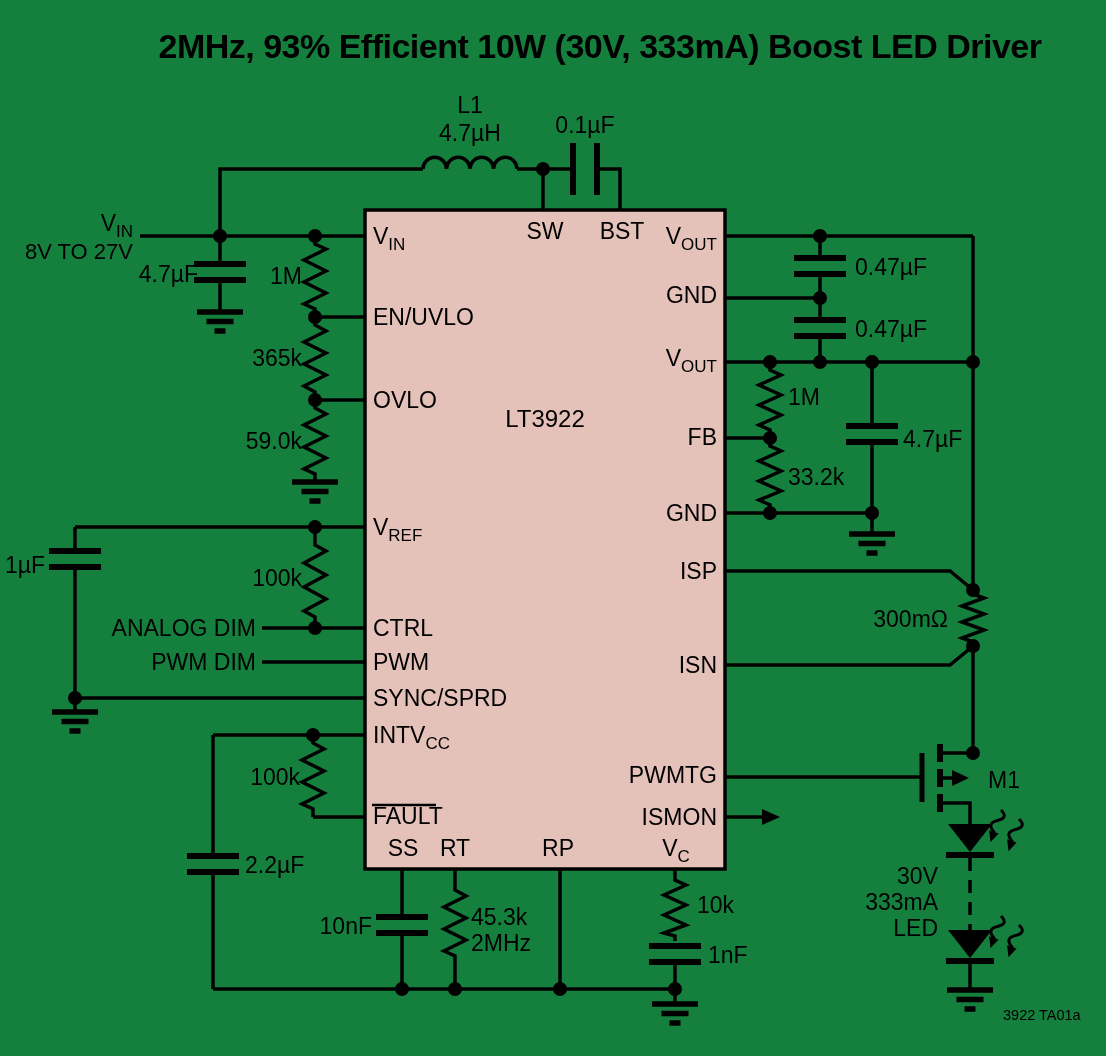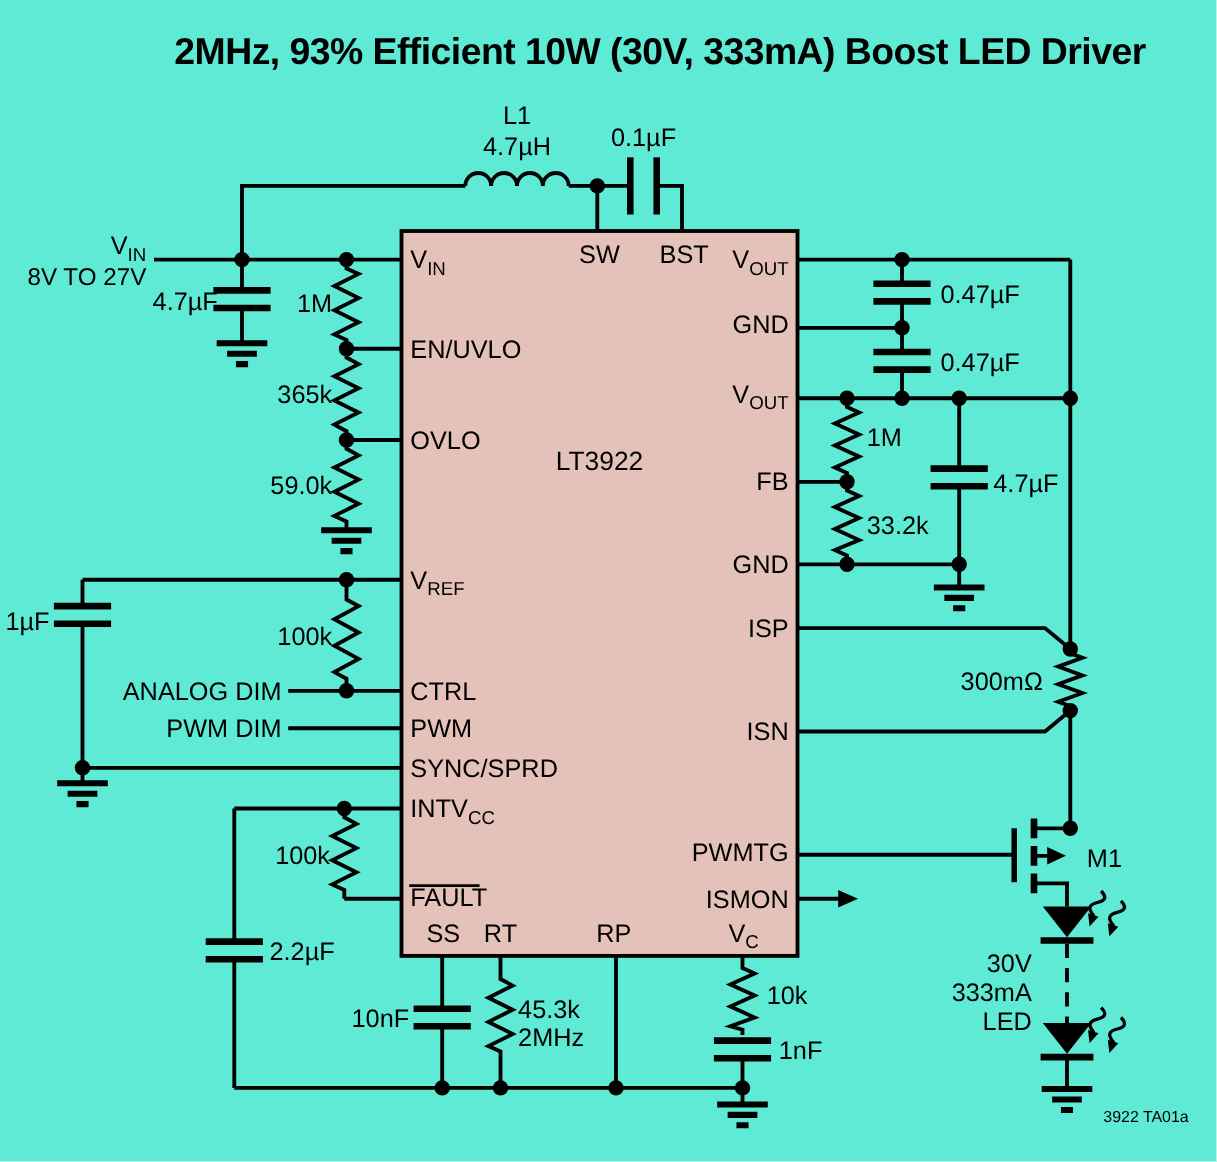--- a/index.html
+++ b/index.html
@@ -1,16 +1,16 @@
 <!DOCTYPE html>
 <html><head>
 <meta charset="utf-8">
 <style>
   html,body{margin:0;padding:0;background:#ffffff;}
-  .page{width:1106px;height:1056px;position:relative;background:#5eead4;
+  .page{width:1106px;height:1056px;position:relative;background:#15803d;
         font-family:"Liberation Sans", sans-serif;}
   svg{display:block;}
   text{fill:#000;font-family:"Liberation Sans", sans-serif;}
   .ttl{font-size:34px;font-weight:bold;letter-spacing:-0.5px;}
   .pin{font-size:23px;}
   .val{font-size:23px;}
   .icname{font-size:24px;}
   .small{font-size:14.5px;}
   .rng{font-size:22px;}
   .sub{font-size:17px;}

